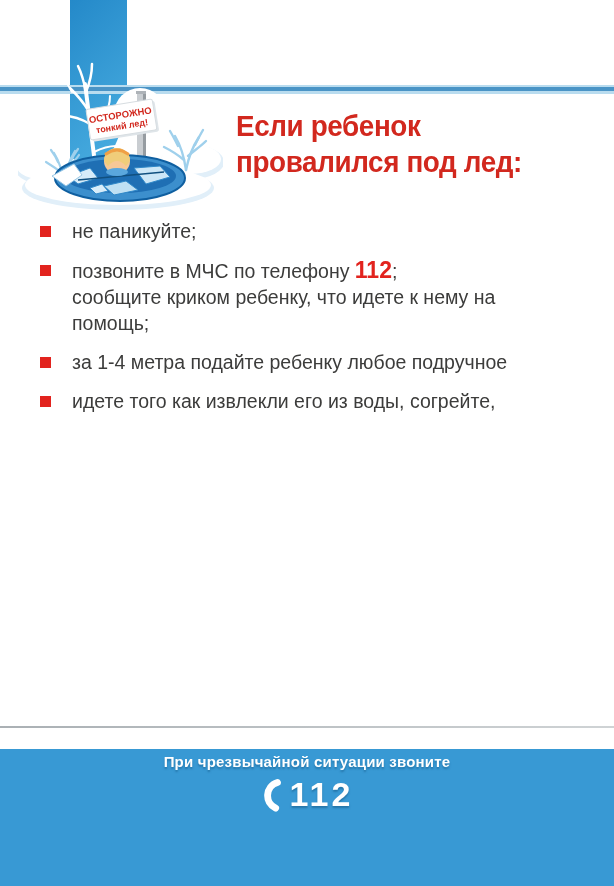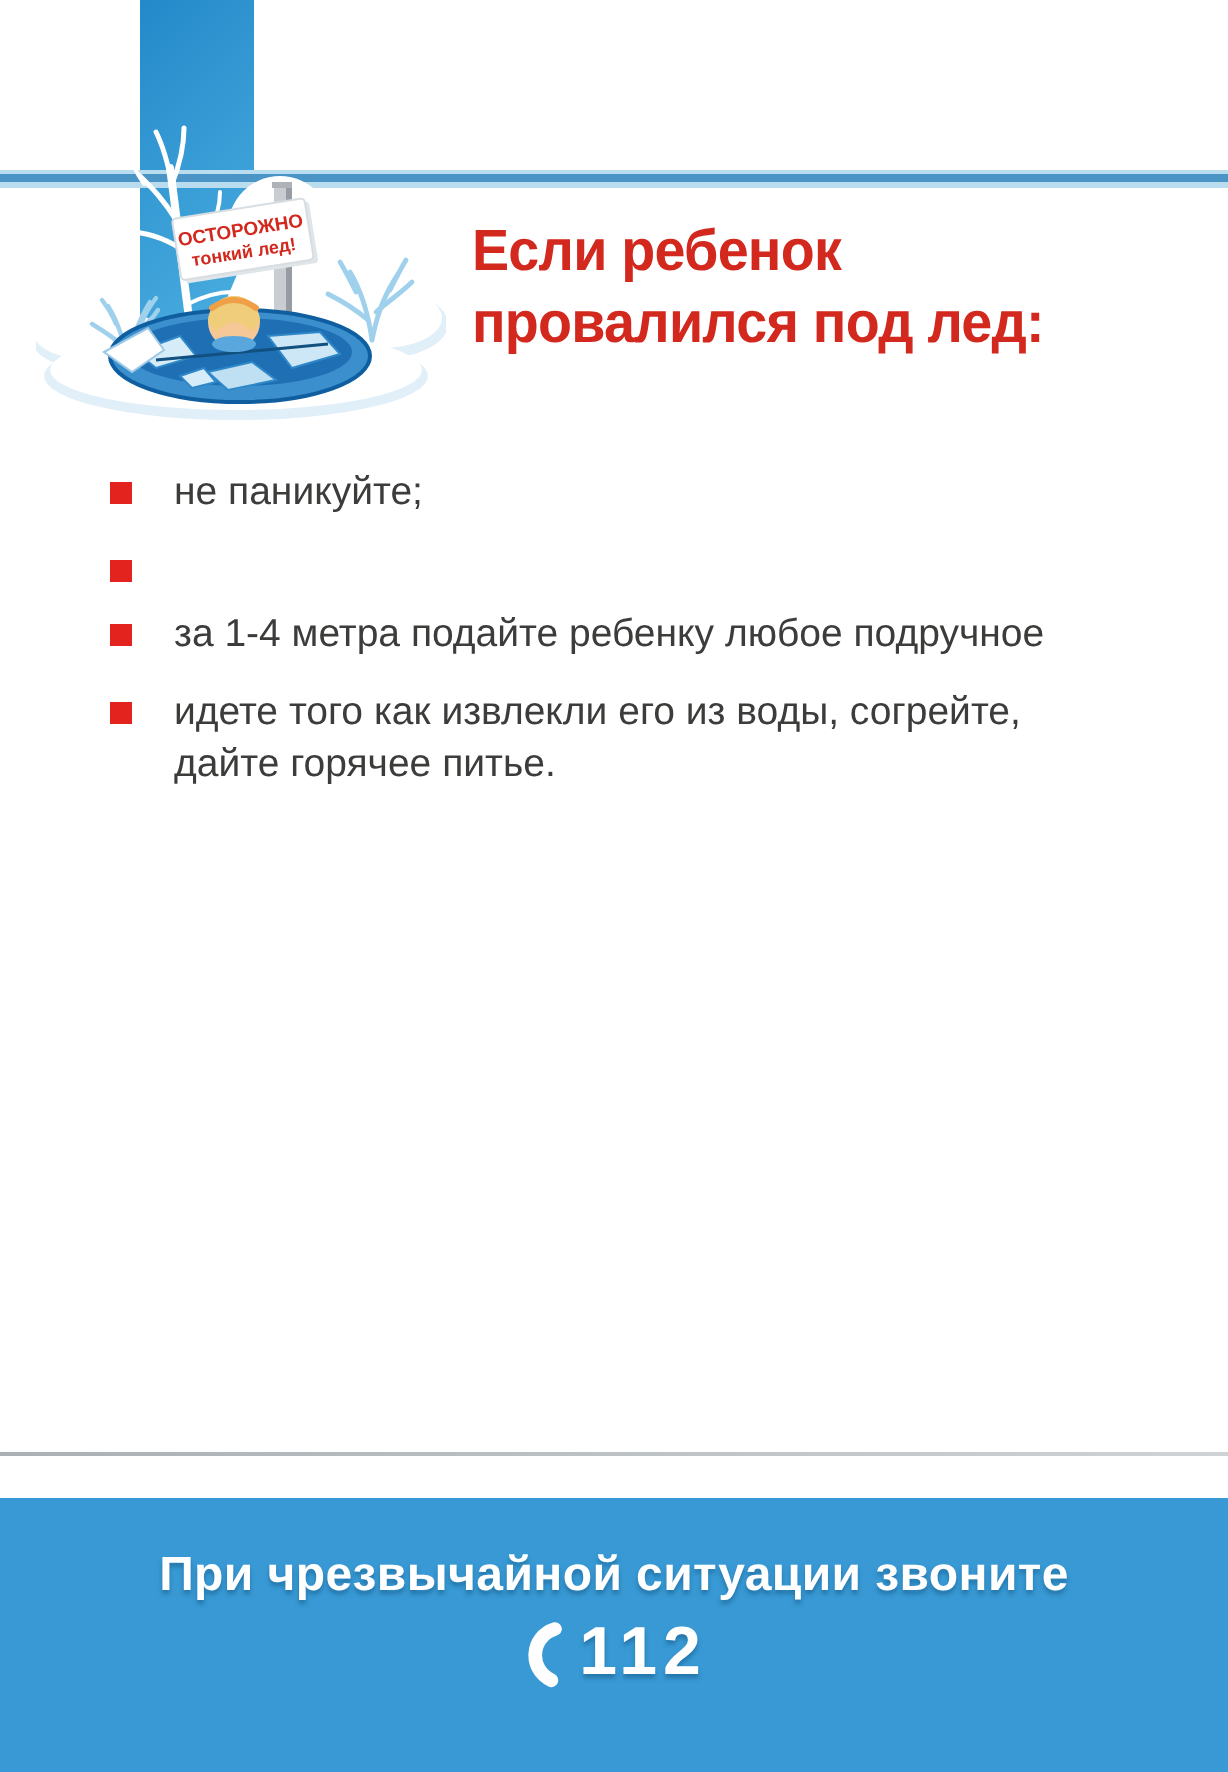--- a/index.html
+++ b/index.html
@@ -20,38 +20,38 @@
   }
   .illu{position:absolute;left:18px;top:58px;width:205px;height:155px;}
   
   .title{
     position:absolute;left:236px;top:108px;margin:0;
     font-size:29px;font-weight:bold;line-height:1.25;letter-spacing:-0.4px;
     color:var(--title-red);white-space:pre-line;transform:scaleX(0.96);transform-origin:left top;
   }
   
   .bullets{
-    position:absolute;left:40px;top:218px;width:530px;margin:15px;padding:0;list-style:none;
+    position:absolute;left:40px;top:218px;width:530px;margin:0;padding:0;list-style:none;
   }
   .bullets li{display:flex;align-items:flex-start;margin:0 0 13px 0;}
   .sq{flex:none;width:11px;height:11px;margin:8px 21px 0 0;background:var(--bullet-red);}
   .btxt{font-size:19.5px;line-height:26px;color:var(--body-text);}
   .btxt .em{color:var(--bullet-red);font-weight:bold;font-size:23px;line-height:26px;}
   
   .divider{
     position:absolute;left:0;top:726px;width:614px;height:2px;
     background:linear-gradient(to right,#aab0b4,#cfd3d5);
   }
   
   .footer{
     position:absolute;left:0;top:749px;width:614px;height:137px;
     background:var(--banner-blue);text-align:center;color:#fff;
   }
   .footer-line1{
-    padding-top:25px;font-size:24px;font-weight:bold;letter-spacing:0.2px;
+    padding-top:4px;font-size:15px;font-weight:bold;letter-spacing:0.2px;
     text-shadow:0 2px 2px rgba(18,84,128,0.5);
   }
   .phone-row{margin-top:5px;display:flex;justify-content:center;align-items:center;gap:7px;}
   .phone-num{
     font-size:34px;font-weight:bold;letter-spacing:3px;
     text-shadow:0 2px 2px rgba(18,84,128,0.5);
   }
   .sign-text{fill:var(--title-red);font-weight:bold;font-family:"Liberation Sans",sans-serif;}
 </style>
 </head>
@@ -138,28 +138,29 @@
 <h1 class="title">Если ребенок
 провалился под лед:</h1>
 
 <ul class="bullets">
     <li>
       <span class="sq"></span>
       <div class="btxt"><span>не паникуйте;</span></div>
     </li>
     <li>
       <span class="sq"></span>
+      <div class="btxt"><span>позвоните в МЧС по телефону </span><span class="em">112</span><span>;</span><br><span>сообщите криком ребенку, что идете к нему на</span><br><span>помощь;</span></div>
     </li>
     <li>
       <span class="sq"></span>
       <div class="btxt"><span>за 1-4 метра подайте ребенку любое подручное</span><br></div>
     </li>
     <li>
       <span class="sq"></span>
-      <div class="btxt"><span>идете того как извлекли его из воды, согрейте,</span><br><span>дайте горячее питье.</span></div>
+      <div class="btxt"><span>идете того как извлекли его из воды, согрейте,</span><br></div>
     </li>
   </ul>
 
 <div class="divider"></div>
 
 <div class="footer">
   <div class="footer-line1">При чрезвычайной ситуации звоните</div>
   <div class="phone-row">
     <svg width="22" height="34" viewBox="0 0 24 36">
       <path d="M17,4 C4,9 4,27 17,32" stroke="#ffffff" stroke-width="7.5" fill="none" stroke-linecap="round" transform="rotate(4 12 18)"></path>

